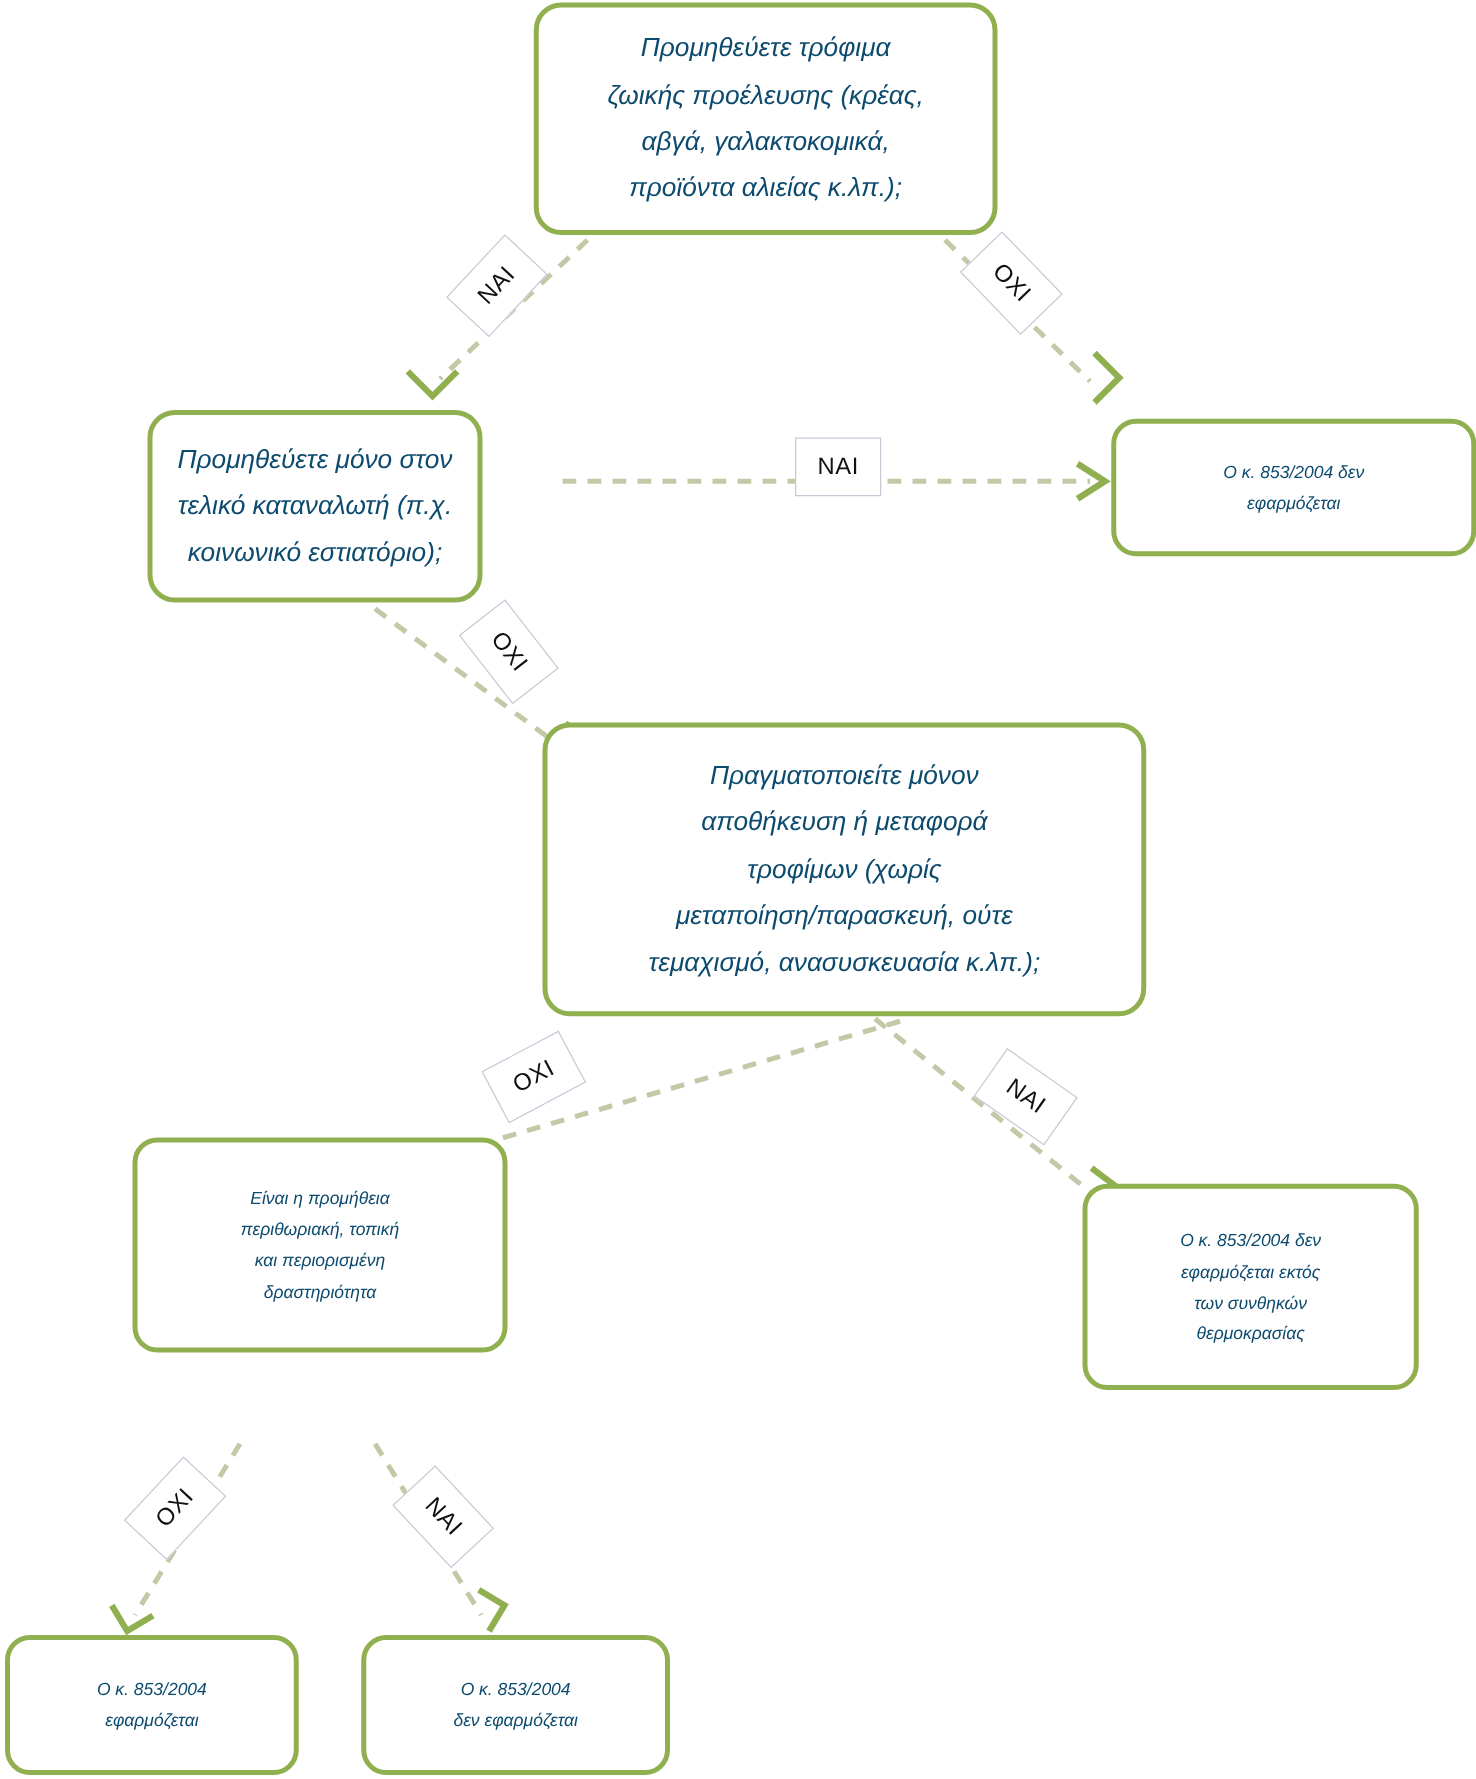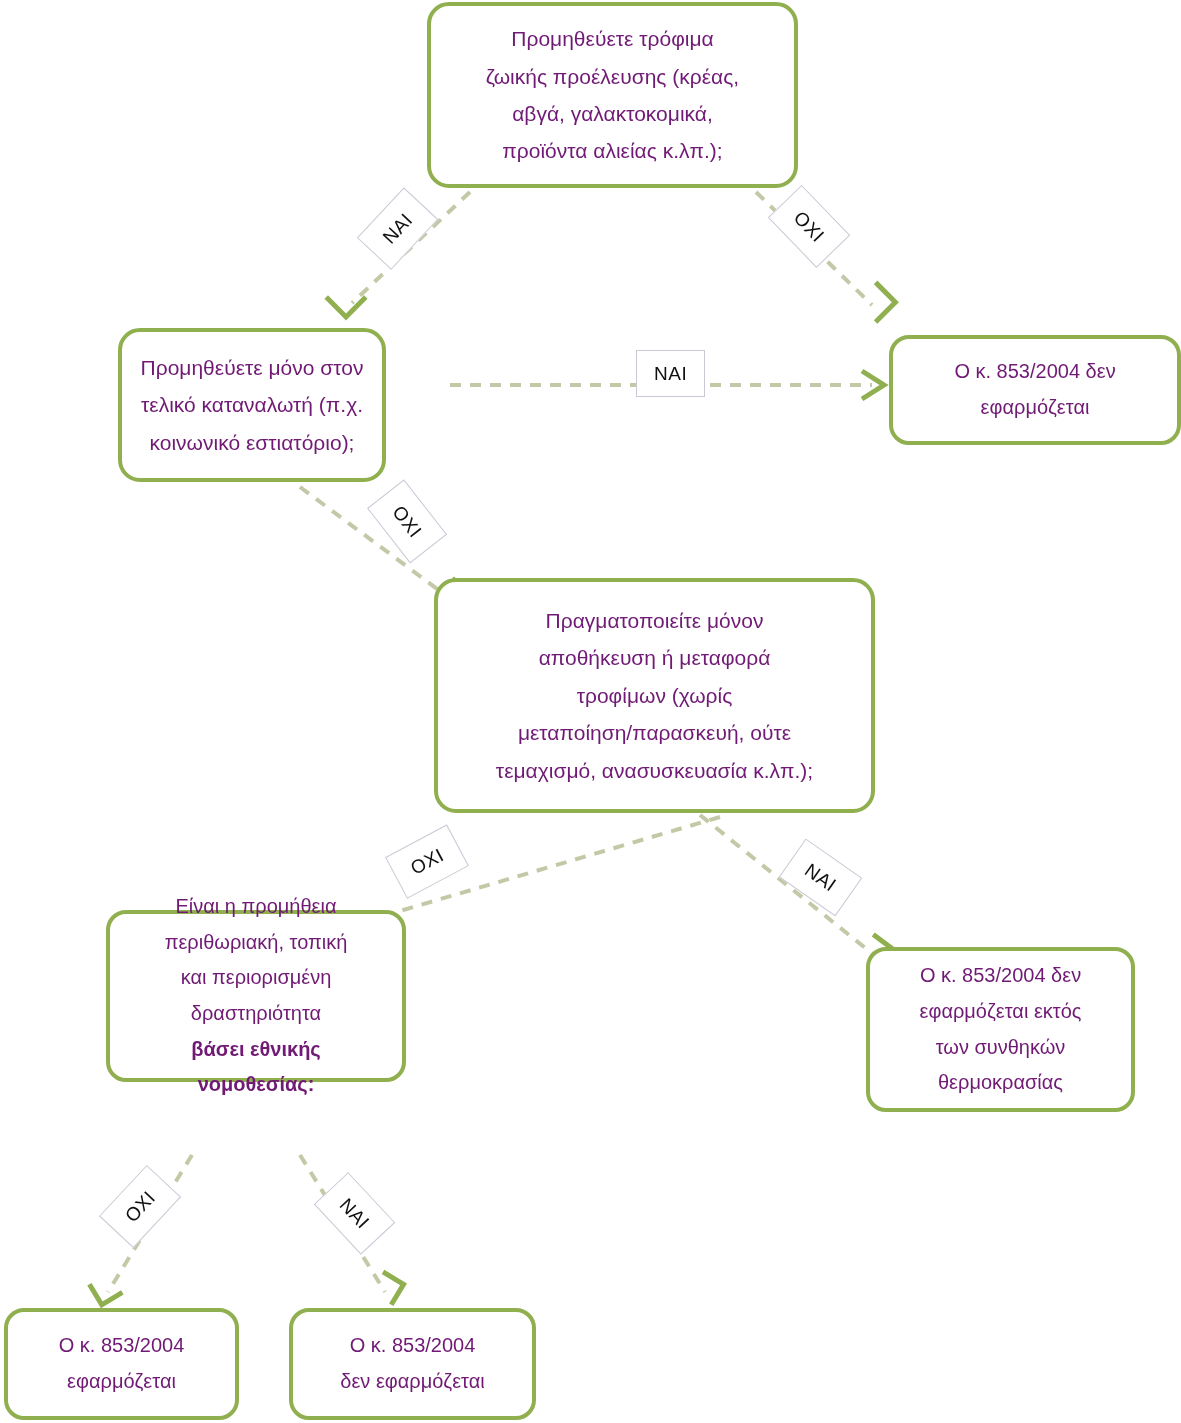--- a/index.html
+++ b/index.html
@@ -37,32 +37,33 @@
     position: absolute;
     z-index: 3;
     box-sizing: border-box;
     background: #ffffff;
     border: 4px solid #90B050;
     border-radius: 22px;
     display: flex;
     align-items: center;
     justify-content: center;
     text-align: center;
-    color: #701a75;
+    color: #0c4a6e;
     font-size: 21px;
     line-height: 1.78;
     padding: 6px 12px;
+    font-style: italic;
   }
   .node .txt {
     display: block;
     width: 100%;
     white-space: pre-line;
   }
   .node.small {
-    font-size: 20px;
+    font-size: 14px;
     border-radius: 20px;
   }
   .node .bold-tail {
     font-weight: bold;
     white-space: pre-line;
     display: block;
   }
 
   
   .edge-label {
@@ -76,21 +77,21 @@
     letter-spacing: .5px;
     padding: 13px 17px;
     white-space: nowrap;
     transform-origin: center center;
   }
 
   
   #node-supply-animal      { left: 427px; top: 2px;    width: 371px; height: 186px; }
   #node-final-consumer     { left: 118px; top: 328px;  width: 268px; height: 154px; }
   #node-not-apply-1        { left: 889px; top: 335px;  width: 292px; height: 110px; }
-  #node-storage-transport  { left: 434px; top: 578px;  width: 441px; height: 235px; }
+  #node-storage-transport  { left: 434px; top: 578px;  width: 483px; height: 235px; }
   #node-marginal-local     { left: 106px; top: 910px;  width: 300px; height: 172px; }
   #node-not-apply-temp     { left: 866px; top: 947px;  width: 269px; height: 165px; }
   #node-applies            { left: 4px;   top: 1308px; width: 235px; height: 112px; }
   #node-not-applies        { left: 289px; top: 1308px; width: 247px; height: 112px; }
 
   
   #label-nai-1     { left: 363px;  top: 205px;  transform: rotate(-47deg); }
   #label-oxi-1     { left: 774px;  top: 203px;  transform: rotate(46deg); }
   #label-nai-2     { left: 636px;  top: 350px;  transform: rotate(0deg); }
   #label-oxi-2     { left: 372px;  top: 498px;  transform: rotate(52deg); }
@@ -170,22 +171,21 @@
 αποθήκευση ή μεταφορά
 τροφίμων (χωρίς
 μεταποίηση/παρασκευή, ούτε
 τεμαχισμό, ανασυσκευασία κ.λπ.);</span>
   </div>
 
   <div class="node small" id="node-marginal-local">
     <span class="txt"><span>Είναι η προμήθεια
 περιθωριακή, τοπική
 και περιορισμένη
-δραστηριότητα</span><br><span class="bold-tail">βάσει εθνικής
-νομοθεσίας:</span></span>
+δραστηριότητα</span><br></span>
   </div>
 
   <div class="node small" id="node-not-apply-temp">
     <span class="txt">Ο κ. 853/2004 δεν
 εφαρμόζεται εκτός
 των συνθηκών
 θερμοκρασίας</span>
   </div>
 
   <div class="node small" id="node-applies">

